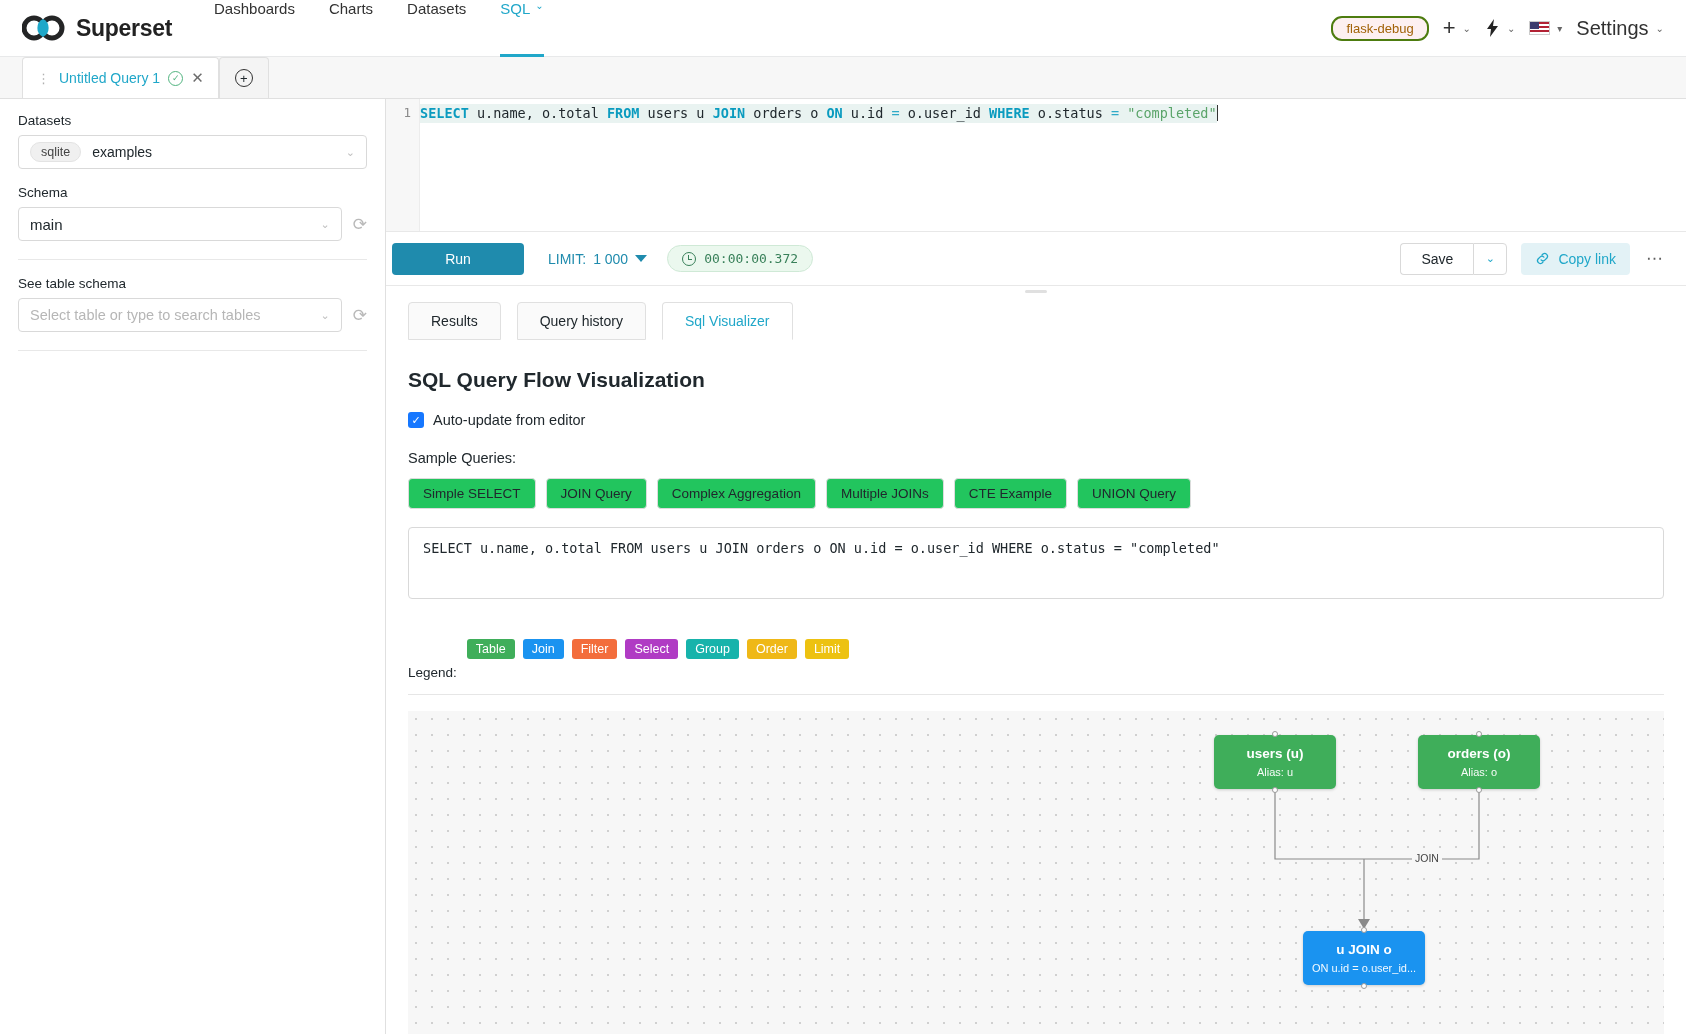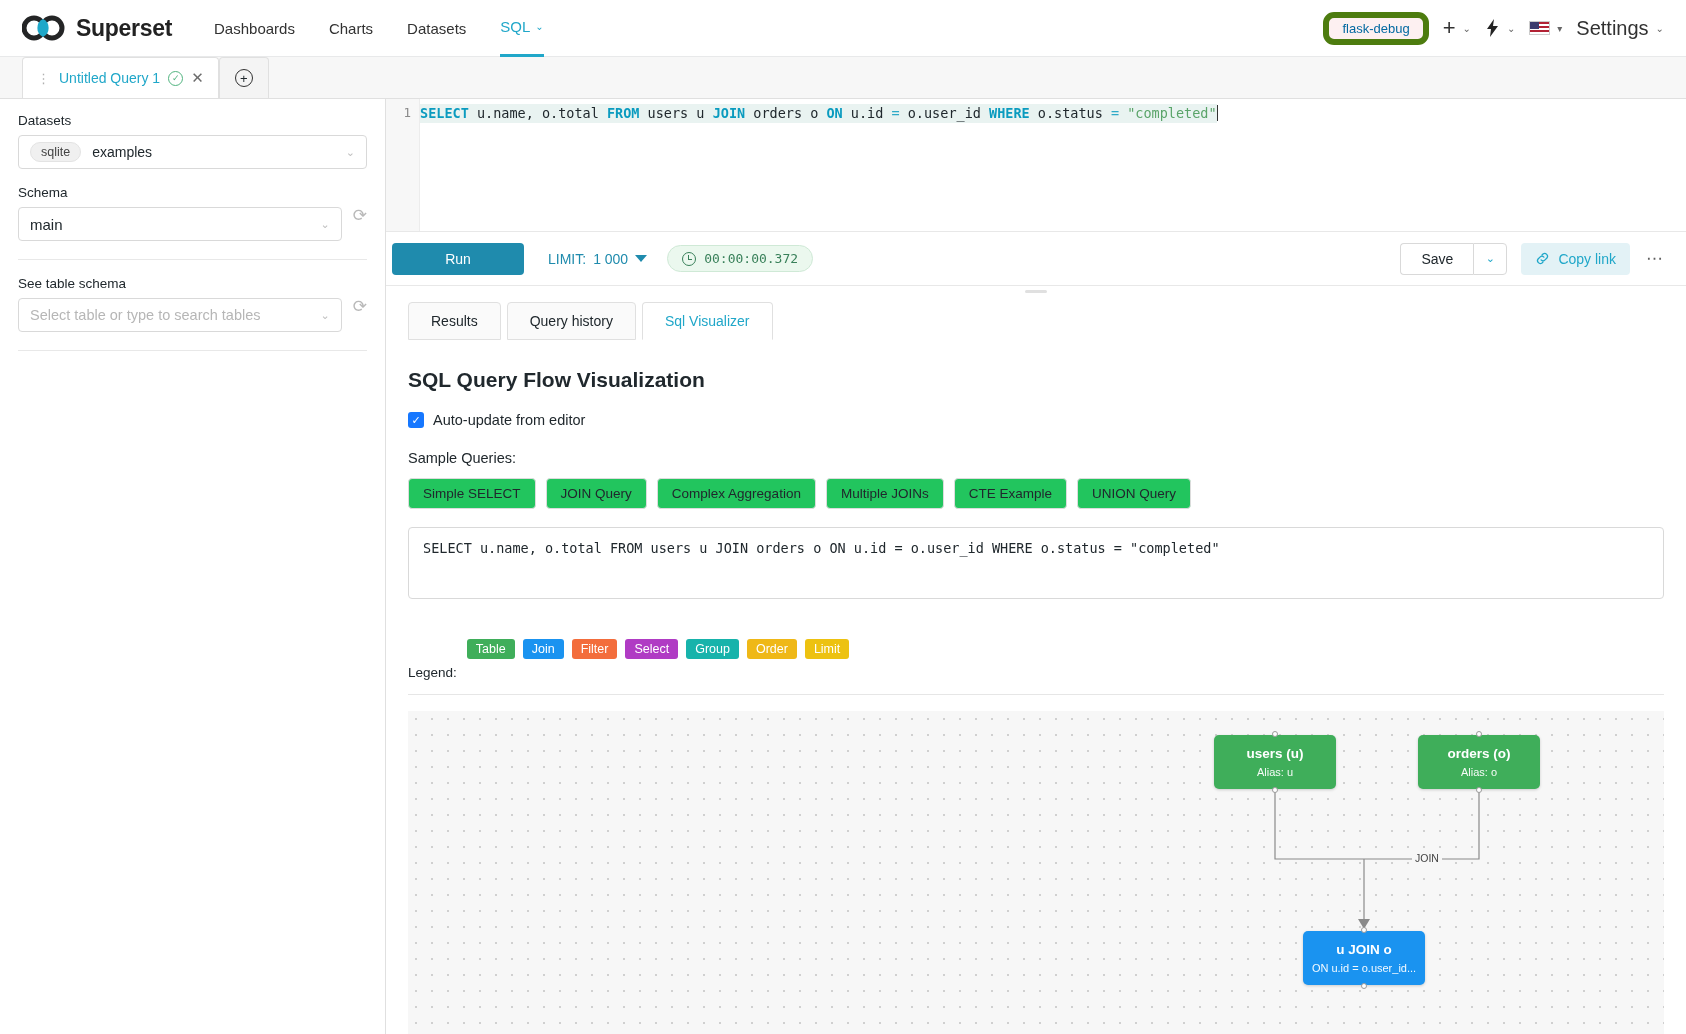--- a/index.html
+++ b/index.html
@@ -20,27 +20,27 @@
     display: flex; align-items: center;
     padding: 0 22px;
     background: #fff;
   }
   .brand { display: flex; align-items: center; gap: 10px; margin-right: 42px; }
   .brand-logo { width: 44px; height: 26px; }
   .brand-name { font-size: 23px; font-weight: bold; color: #222; letter-spacing: -0.3px; }
   .nav-links { display: flex; align-items: center; gap: 34px; height: 57px; }
   .nav-link {
     font-size: 15px; color: #323232; height: 57px; display: flex;
-    align-items: center; cursor: pointer;
+    cursor: pointer;
   }
   .nav-link.active { color: #20a7c9; border-bottom: 3px solid #20a7c9; }
   .nav-caret { font-size: 10px; margin-left: 5px; color: #20a7c9; }
   .nav-right { margin-left: auto; display: flex; align-items: center; gap: 14px; }
   .badge-debug {
-    color: #0369a1; border: 6px solid #4d7c0f; background: #fdf0f1;
+    color: #a16207; border: 2px solid #4d7c0f; background: #fdf0f1;
     border-radius: 11px; padding: 3px 13px; font-size: 13px;
   }
   .nav-icon-group { display: flex; align-items: center; gap: 7px; cursor: pointer; color: #323232; }
   .plus-ico { font-size: 22px; line-height: 1; font-weight: 300; }
   .caret-sm { font-size: 10px; color: #666; }
   .flag { width: 21px; height: 14px; position: relative; overflow: hidden; border: 0.5px solid #ccc; }
   .flag .stripes { position:absolute; inset:0;
     background: repeating-linear-gradient(#b22234 0 2px, #fff 2px 4px); }
   .flag .canton { position:absolute; left:0; top:0; width:9px; height:7px; background:#3c3b6e; }
   .settings-txt { font-size: 20px; color:#323232; }
@@ -84,21 +84,21 @@
   }
   .db-pill {
     background: #f0f0f0; border: 1px solid #e3e3e3; border-radius: 12px;
     font-size: 12.5px; padding: 2px 10px; color: #434343; margin-right: 11px;
   }
   .select-val { font-size: 14px; color: #20282d; }
   .select-val.big { font-size: 15px; }
   .select-placeholder { font-size: 14.5px; color: #b6b6b6; }
   .sel-caret { margin-left: auto; color: #bfbfbf; font-size: 11px; }
   .field-block { margin-bottom: 16px; }
-  .row-with-refresh { display: flex; align-items: flex-start; gap: 11px; }
+  .row-with-refresh { display: flex; align-items: center; gap: 11px; }
   .row-with-refresh .select-box { flex: 1; }
   .refresh-ico { color: #b9b9b9; font-size: 17px; cursor: pointer; line-height: 1; }
   .divider { height: 1px; background: #e8e8e8; margin: 18px 0 16px; }
   .sidebar-foot-divider { height:1px; background:#e8e8e8; margin-top: 18px; }
 
   
   .mainpane { flex: 1; display: flex; flex-direction: column; min-width: 0; background:#fff; }
 
   .editor-wrap { height: 133px; border-bottom: 1px solid #e8e8e8; display: flex; background:#fff; }
   .gutter {
@@ -156,21 +156,21 @@
     height: 32px; margin-left: 14px; padding: 0 14px; background: #e3f2f6;
     border: none; border-radius: 4px; color: #20a7c9; font-size: 14px;
     display: flex; align-items: center; gap: 8px; cursor: pointer; font-family: inherit;
   }
   .dots-btn { margin-left: 16px; color: #5f5f5f; font-size: 17px; cursor: pointer; letter-spacing: 1px; }
 
   .drag-handle { height: 10px; display:flex; align-items:center; justify-content:center; }
   .drag-handle span { width: 22px; height: 3px; background: #e0e0e0; border-radius: 2px; }
 
   
-  .rtabs { display: flex; gap: 4px; padding: 6px 0 0 22px; background: #fff; }
+  .rtabs { display: flex; gap: 14px; padding: 6px 0 0 22px; background: #fff; }
   .rtab {
     padding: 10px 22px; font-size: 14px; color: #20282d; cursor: pointer;
     border: 1px solid #e0e0e0; background: #fafafa; border-radius: 4px 4px 0 0;
     margin-right: 2px; border-bottom: 1px solid #e0e0e0;
   }
   .rtab.active { background: #fff; color: #20a7c9; border-bottom: 1px solid #fff; }
 
   
   .viz { padding: 28px 22px 0 22px; overflow: hidden; flex: 1; }
   .viz-title { font-size: 21px; font-weight: bold; margin: 0 0 20px 0; color: #20282d; }

